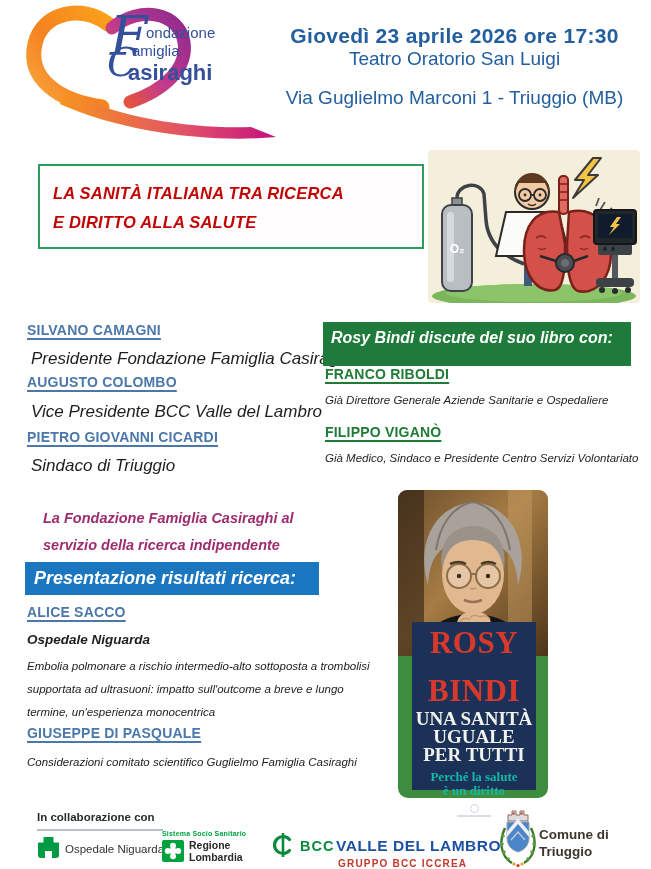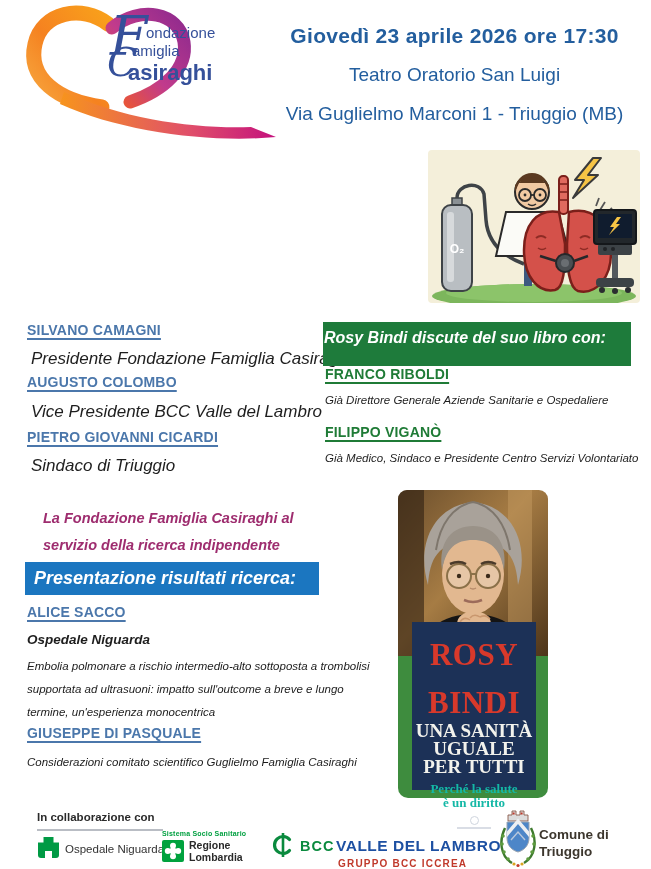--- a/index.html
+++ b/index.html
@@ -6,37 +6,37 @@
   #page{
     position:relative;width:651px;height:869px;background:#ffffff;
     font-family:"Liberation Sans",sans-serif;overflow:hidden;margin:0 auto;
   }
   .abs{position:absolute;}
 
   
   .logo-text{position:absolute;color:#35509A;}
   .logo-big{font-family:"DejaVu Serif",serif;font-style:italic;line-height:1;}
   .event-info{position:absolute;left:262px;top:24px;width:385px;text-align:center;color:#235E9E;}
-  .event-date{font-size:21px;font-weight:bold;margin-bottom:16px;letter-spacing:.3px;}
+  .event-date{font-size:21px;font-weight:bold;letter-spacing:.3px;}
   .event-line{font-size:19px;margin-bottom:17px;}
 
   
   .title-box{
     position:absolute;left:38px;top:164px;width:369px;height:68px;
     border:2px solid #2E9C5F;background:#FFFDFD;padding:13px 0 0 13px;box-sizing:content-box;
   }
   .title-line{font-size:16.5px;font-weight:bold;font-style:italic;color:#C10505;
     line-height:29px;letter-spacing:.2px;}
 
   
   .bar{position:absolute;color:#fff;font-style:italic;font-weight:600;}
   .bar-blue{background:#1B76C0;}
   .bar-green{background:#1E7B3B;}
   .bar-1{left:25px;top:280px;width:295px;height:33px;font-size:18px;line-height:33px;padding-left:9px;box-sizing:border-box;}
-  .bar-2{left:323px;top:322px;width:308px;height:44px;font-size:16px;line-height:31px;padding-left:1px;box-sizing:border-box;}
+  .bar-2{left:323px;top:322px;width:308px;height:44px;font-size:16px;line-height:31px;padding-left:8px;box-sizing:border-box;}
   .bar-3{left:25px;top:562px;width:294px;height:33px;font-size:18px;line-height:33px;padding-left:9px;box-sizing:border-box;}
 
   .name-blue{position:absolute;left:27px;font-size:14px;font-weight:bold;color:#4B77AB;
     text-decoration:underline;text-underline-offset:3px;text-decoration-thickness:1.5px;letter-spacing:.2px;}
   .name-green{position:absolute;left:325px;font-size:14px;font-weight:bold;color:#1F7B36;
     text-decoration:underline;text-underline-offset:3px;text-decoration-thickness:1.5px;letter-spacing:.2px;}
   .role-l{position:absolute;left:31px;font-size:17px;font-style:italic;color:#1E1E1E;}
   .role-r{position:absolute;left:325px;font-size:11.5px;font-style:italic;color:#1E1E1E;}
 
   .mission{position:absolute;left:43px;top:505px;font-size:14.5px;font-weight:bold;
@@ -105,20 +105,24 @@
   <div class="logo-text" style="left:132px;top:42px;font-size:15px;font-weight:500;">amiglia</div>
   <div class="logo-text logo-big" style="left:107px;top:42px;font-size:40px;">C</div>
   <div class="logo-text" style="left:128px;top:60px;font-size:22px;font-weight:600;">asiraghi</div>
 
   <div class="event-info">
     <div class="event-date">Giovedì 23 aprile 2026 ore 17:30</div>
     <div class="event-line">Teatro Oratorio San Luigi</div>
     <div class="event-line">Via Guglielmo Marconi 1 - Triuggio (MB)</div>
   </div>
 
+  <div class="title-box">
+    <div class="title-line">LA SANITÀ ITALIANA TRA RICERCA</div>
+    <div class="title-line">E DIRITTO ALLA SALUTE</div>
+  </div>
 
   <svg class="abs" style="left:428px;top:150px;" width="212" height="153" viewBox="0 0 212 153">
     <rect x="0" y="0" width="212" height="153" rx="4" fill="#F4EFDA"></rect>
     <ellipse cx="106" cy="146" rx="102" ry="12" fill="#7CB65C"></ellipse>
     <ellipse cx="106" cy="143" rx="88" ry="9" fill="#8CC46A"></ellipse>
 
     <path d="M165,8 L147,30 L156,30 L145,48 L170,25 L160,25 L173,8 Z" fill="#F6C445" stroke="#3A3A3A" stroke-width="2" stroke-linejoin="round"></path>
 
     <rect x="24" y="48" width="10" height="9" fill="#8A9094" stroke="#3E4347" stroke-width="1.5"></rect>
     <rect x="14" y="55" width="30" height="86" rx="9" fill="#B9BEC2" stroke="#3E4347" stroke-width="2"></rect>
@@ -227,21 +231,21 @@
       <circle cx="90" cy="86" r="2.2" fill="#3A2A1A"></circle>
       <path d="M72,98 Q75,100 78,98" stroke="#B58968" stroke-width="1.5" fill="none"></path>
       <path d="M66,110 Q75,114 84,110" stroke="#9C6B5A" stroke-width="2.5" fill="none"></path>
       <path d="M20,172 C20,140 45,124 75,124 C105,124 130,140 130,172 Z" fill="#141414"></path>
       <ellipse cx="76" cy="134" rx="17" ry="13" fill="#E2B890"></ellipse>
       <path d="M62,132 Q66,126 72,130 M72,128 Q76,123 82,127 M82,127 Q88,124 92,129" stroke="#C9976E" stroke-width="1.5" fill="none"></path>
     </svg>
   </div>
   <div class="book-green"></div>
   <div class="book-cover">
-    <div class="book-author" style="margin-top:19px;">ROSY</div>
+    <div class="book-author" style="margin-top:7px;">ROSY</div>
     <div class="book-author">BINDI</div>
     <div class="book-title" style="margin-top:5px;">UNA SANITÀ</div>
     <div class="book-title">UGUALE</div>
     <div class="book-title">PER TUTTI</div>
     <div class="book-sub" style="margin-top:6px;">Perché la salute</div>
     <div class="book-sub">è un diritto</div>
     <div class="pub-dot"></div>
     <div class="pub-bar"></div>
   </div>
 

